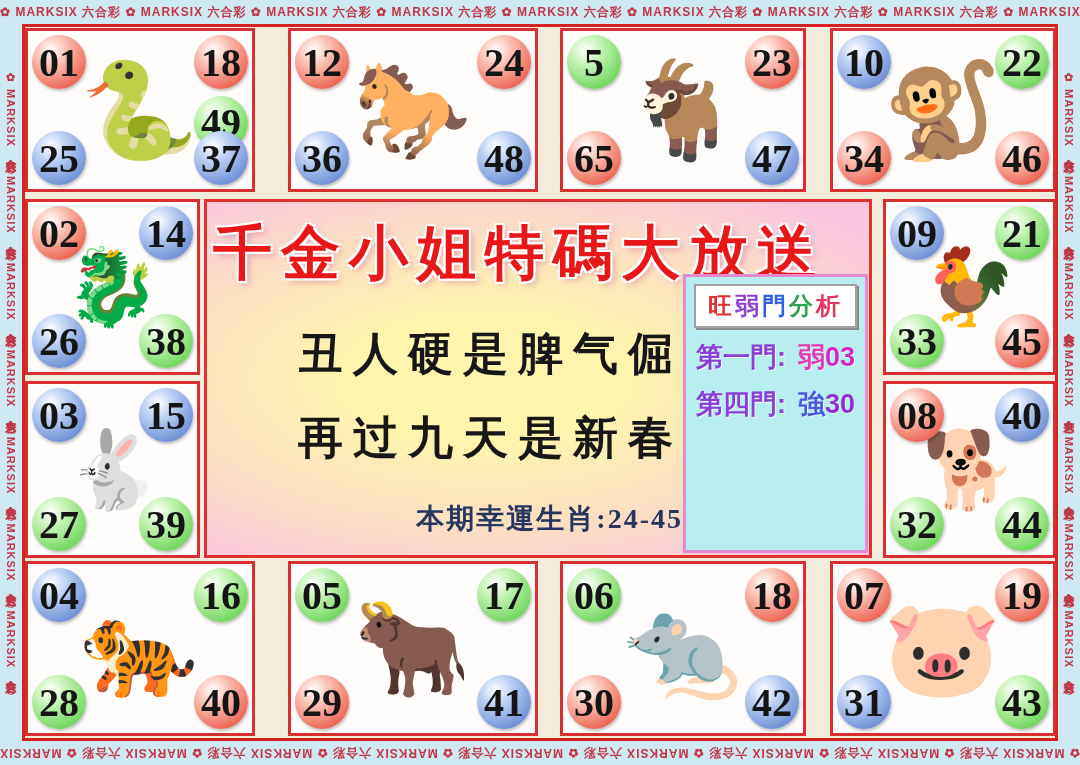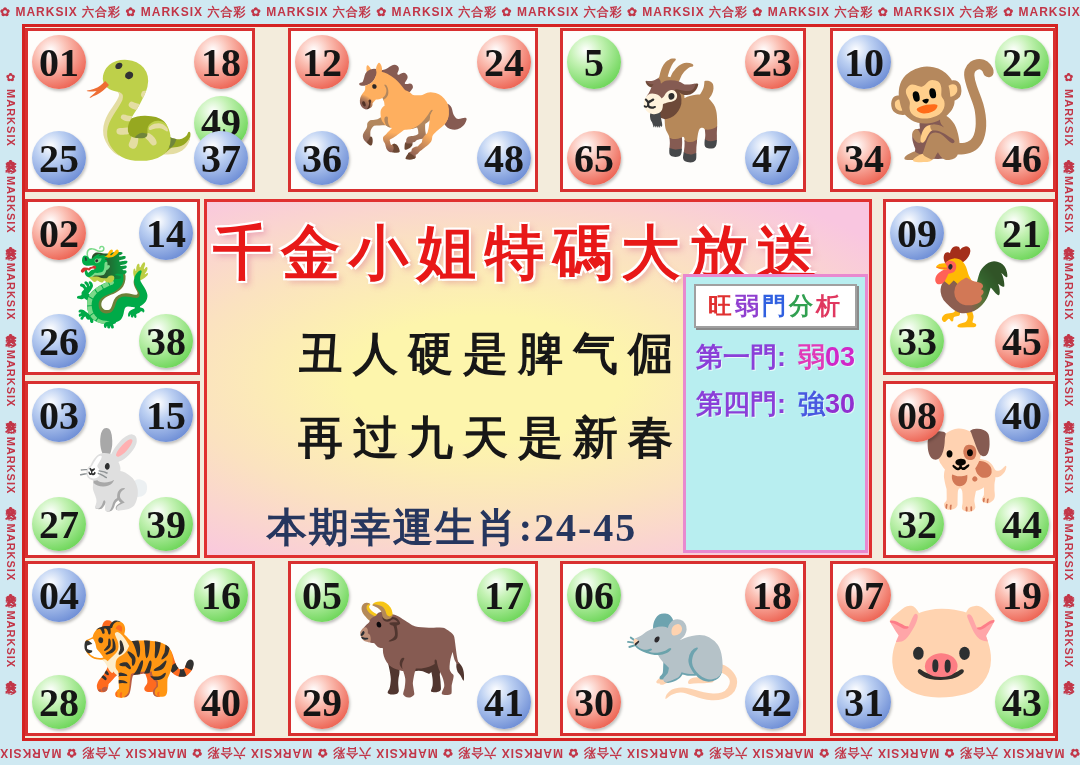--- a/index.html
+++ b/index.html
@@ -33,22 +33,22 @@
   .mr{right:4px;top:41%}
   
   .banner{position:absolute;left:204px;top:199px;width:668px;height:359px;border:3px solid #e03030;
           background:radial-gradient(ellipse at 42% 50%,#fdf5ac 25%,#fbe2c0 55%,#f9c6e0 90%)}
   .banner-title{position:absolute;left:6px;right:6px;top:12px;font-size:59px;
           font-weight:bold;letter-spacing:9px;color:#e81818;white-space:nowrap;
           text-shadow:-2px -2px 0 #fff,2px -2px 0 #fff,-2px 2px 0 #fff,2px 2px 0 #fff,4px 4px 6px rgba(200,60,120,.35)}
   .poem{position:absolute;left:14px;width:462px;text-align:right;font-family:Liberation Serif, serif;
           font-weight:bold;font-size:45px;letter-spacing:10px;color:#171717;white-space:nowrap}
   .poem1{top:122px}.poem2{top:206px}
-  .lucky{position:absolute;left:14px;top:298px;width:462px;text-align:center;
-          font-family:"Liberation Serif",serif;font-weight:bold;font-size:40px;letter-spacing:2px;color:#26365e}
+  .lucky{position:absolute;left:14px;top:298px;width:462px;text-align:right;
+          font-family:"Liberation Serif",serif;font-weight:bold;font-size:28px;letter-spacing:2px;color:#26365e}
   
   .panel{position:absolute;left:683px;top:274px;width:185px;height:279px;background:#b8eef0;
          border:3px solid #e889cf}
   .panel-title{margin:7px 8px 2px;background:#ffffff;border:2px solid #a0a0a0;box-shadow:2px 2px 0 #8a8a8a;
          text-align:center;font-weight:bold;font-size:24px;letter-spacing:3px;padding:4px 0;white-space:nowrap}
   .prow{display:flex;justify-content:space-between;align-items:center;padding:0 10px;margin-top:11px;
          font-weight:bold;font-size:27px;white-space:nowrap}
   .p-label{color:#8a3fd8;text-shadow:1px 1px 0 rgba(255,255,255,.7)}
   .p-val span{text-shadow:1px 1px 0 rgba(255,255,255,.6)}
 </style>

